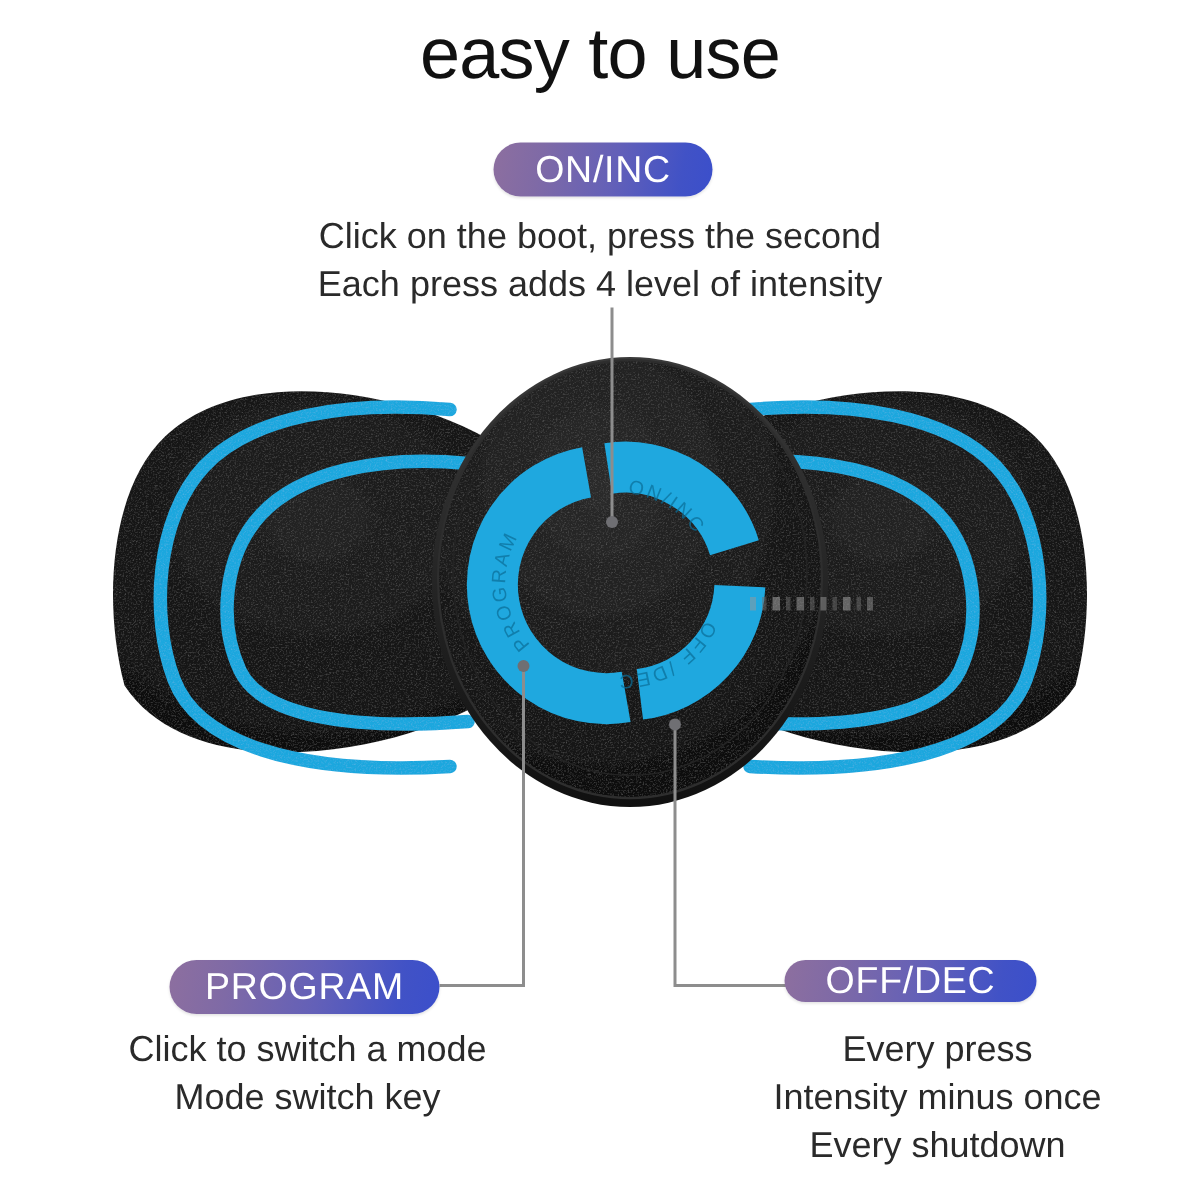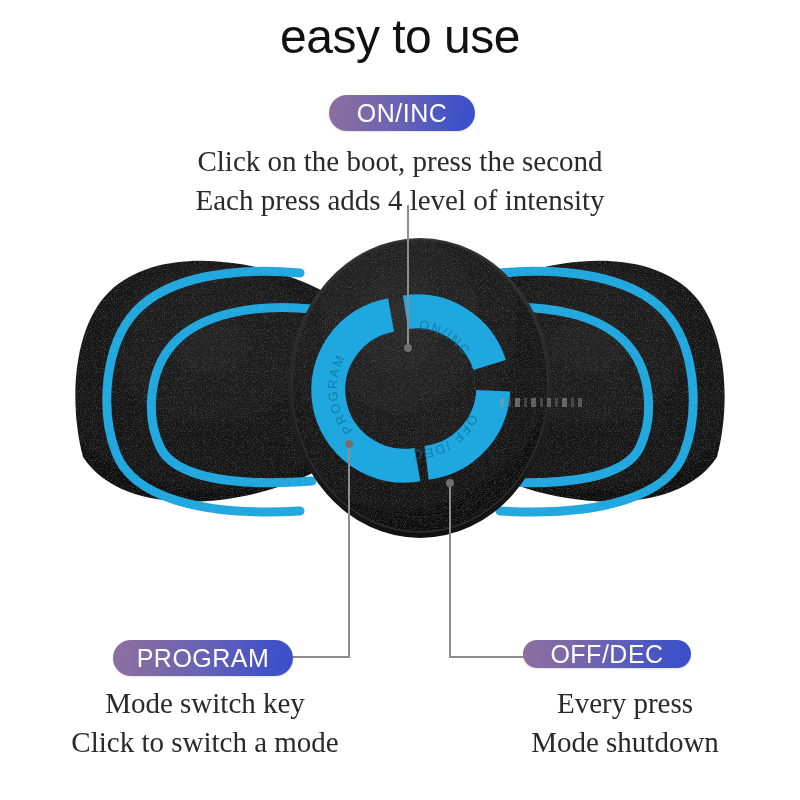--- a/index.html
+++ b/index.html
@@ -42,25 +42,24 @@
     white-space:nowrap;
   }
   .badge-oninc  { left:329px; top:95px;  width:146px; height:36px; }
   .badge-program{ left:113px; top:640px; width:180px; height:36px; }
   .badge-offdec { left:523px; top:640px; width:168px; height:28px; }
 
   
   .caption {
     position:absolute;
     text-align:center;
-    font-size:29px;
+    font-size:24px;
     color:#2a2a2a;
     line-height:1.33;
     white-space:nowrap;
-    font-family:Liberation Serif, serif;
   }
   .cap-oninc   { left:0;     top:142px; width:800px; }
   .cap-program { left:20px;  top:684px; width:370px; }
   .cap-offdec  { left:475px; top:684px; width:300px;text-align:center; }
   .caption div { display:block; }
 
   
   .leader { position:absolute; background:#8d8d8d; }
   .leader-v { width:2px; }
   .leader-h { height:2px; }
@@ -204,22 +203,23 @@
   <div class="badge badge-oninc">ON/INC</div>
   <div class="badge badge-program">PROGRAM</div>
   <div class="badge badge-offdec">OFF/DEC</div>
 
   <div class="caption cap-oninc">
     <div>Click on the boot, press the second</div>
     <div>Each press adds 4 level of intensity</div>
   </div>
 
   <div class="caption cap-program">
+    <div>Click to switch a mode</div>
     <div>Mode switch key</div>
-    <div>Click to switch a mode</div>
   </div>
 
   <div class="caption cap-offdec">
     <div>Every press</div>
-    <div>Mode shutdown</div>
+    <div>Intensity minus once</div>
+    <div>Every shutdown</div>
   </div>
 
 </div>
 
 </body></html>

